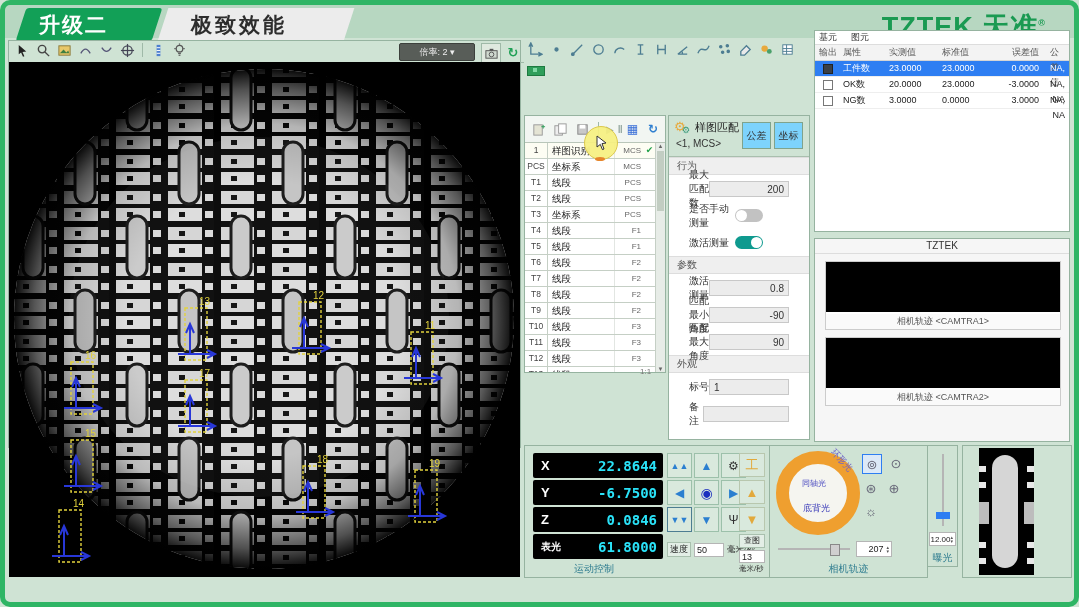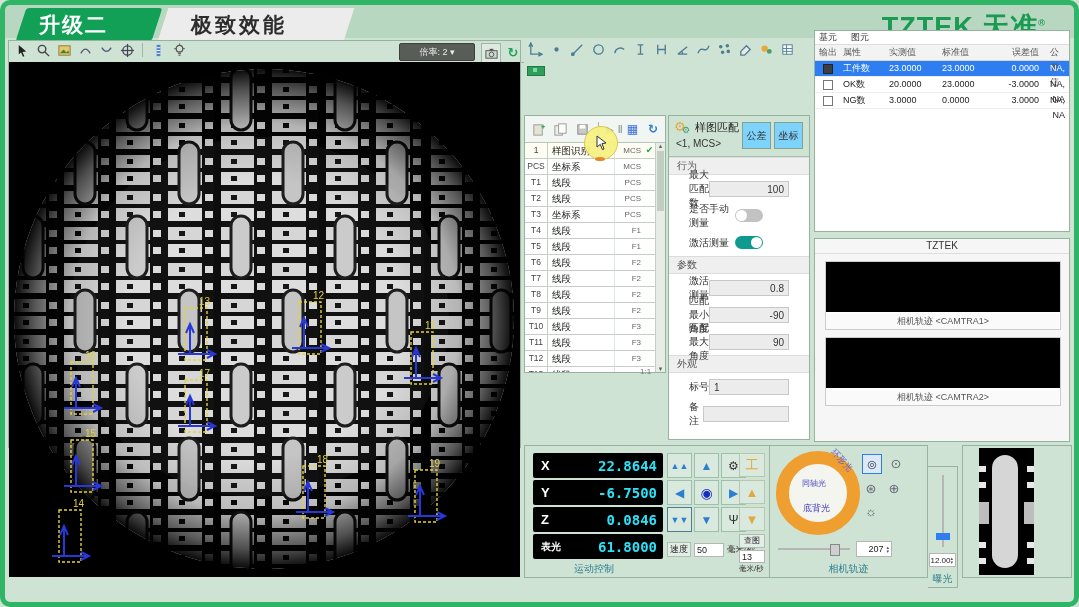--- a/index.html
+++ b/index.html
@@ -447,21 +447,21 @@
       <span class="hbtn" style="position:absolute;right:38px;top:6px">
           <span>公差</span>
         </span>
       <span class="hbtn" style="position:absolute;right:6px;top:6px">
           <span>坐标</span>
         </span>
     </div>
     <div class="sec">行为</div>
     <div class="prow">
         <span class="plb">最大匹配数</span>
-        <span class="pvl">100</span>
+        <span class="pvl">200</span>
       </div>
     <div class="prow">
         <span class="plb">是否手动测量</span>
         <span class="tg">
           <i></i>
         </span>
       </div>
     <div class="prow">
         <span class="plb">激活测量</span>
         <span class="tg on">
@@ -622,21 +622,21 @@
     <div class="abs" style="left:92px;top:8px;width:58px;display:flex;flex-wrap:wrap;gap:5px">
       <span class="lic sel2">⊚</span>
       <span class="lic">⊙</span>
       <span class="lic">⊛</span>
       <span class="lic">⊕</span>
       <span class="lic">☼</span>
     </div>
     <div class="cap">相机轨迹</div>
   </div>
 
-  <div class="panel mint" style="left:928px;top:466px;width:30px;height:122px;border-left:none">
+  <div class="panel mint" style="left:928px;top:445px;width:30px;height:122px;border-left:none">
     <div style="position:absolute;left:14px;top:8px;width:2px;height:72px;background:#b5b5b5"></div>
     <div style="position:absolute;left:8px;top:66px;width:14px;height:7px;background:#2e7ef2"></div>
     <div class="vbox" style="position:absolute;left:1px;top:86px;width:27px;height:14px;font-size:8px">
         <span>12.00</span>
         <span class="spin">
           <span>▴</span>
           <span>▾</span>
         </span>
       </div>
     <div class="cap">曝光</div>

